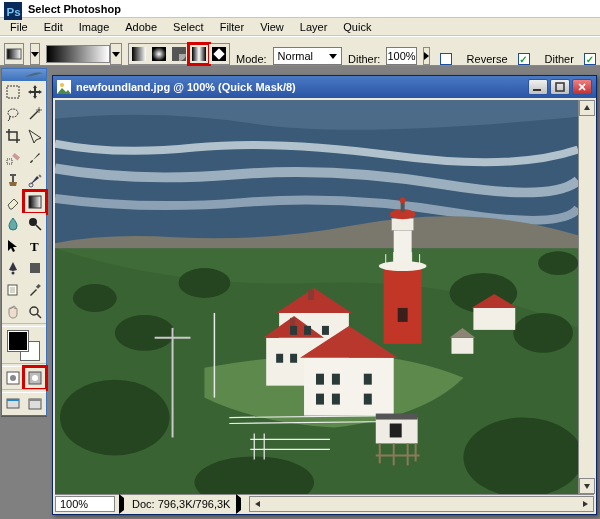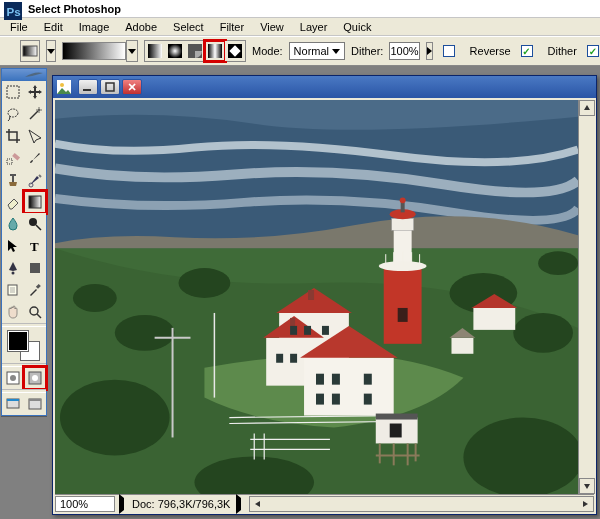--- a/index.html
+++ b/index.html
@@ -41,22 +41,22 @@
     padding: 1px 8px;
     cursor: default;
   }
   
   .optionsbar {
     height: 30px;
     background: #ece9d8;
     border-top: 1px solid #fff;
     border-bottom: 1px solid #888;
     display: flex;
-    align-items: center;
-    padding: 0 20px;
+    align-items: flex-end;
+    padding: 0 4px;
     gap: 6px;
   }
   .tool-thumb {
     width: 26px; height: 22px;
     border: 1px solid #888;
     background: #ece9d8;
     display:flex; align-items:center; justify-content:center;
   }
   .tool-thumb svg { width:18px; height:14px; }
   .dropdown-tri {
@@ -82,21 +82,21 @@
   }
   .gradtype-btn svg { width:14px; height:14px; }
   .highlight-red { outline: 3px solid #d40000; outline-offset: -1px; }
   .label { color:#000; }
   .mode-select {
     height: 18px;
     font-size:11px;
     border:1px solid #7a7a7a;
     background:#fff;
     padding: 0 4px;
-    display:flex; align-items:center; gap:3px;
+    display:flex; align-items:center; gap:16px;
   }
   .tri-down {
     width:0; height:0;
     border-left:4px solid transparent;
     border-right:4px solid transparent;
     border-top:5px solid #000;
   }
   .tri-right-small {
     width:0; height:0;
     border-top:4px solid transparent;
@@ -521,20 +521,21 @@
 
 <div class="docwin">
   <div class="doc-titlebar">
     <span class="doc-title-icon">
       <svg viewBox="0 0 14 14">
           <rect width="14" height="14" fill="#fff"></rect>
           <circle cx="5" cy="5" r="2" fill="#f0c040"></circle>
           <path d="M0 14l5-6 4 4 2-2 3 4z" fill="#4a8a4a"></path>
         </svg>
     </span>
+    <span class="doc-title-text">newfoundland.jpg @ 100% (Quick Mask/8)</span>
     <div class="win-btn">
         <svg width="10" height="8">
           <rect y="6" width="8" height="2" fill="#333"></rect>
         </svg>
       </div>
     <div class="win-btn">
         <svg width="10" height="10">
           <rect x="1" y="1" width="8" height="8" fill="none" stroke="#333" stroke-width="1.5"></rect>
         </svg>
       </div>

